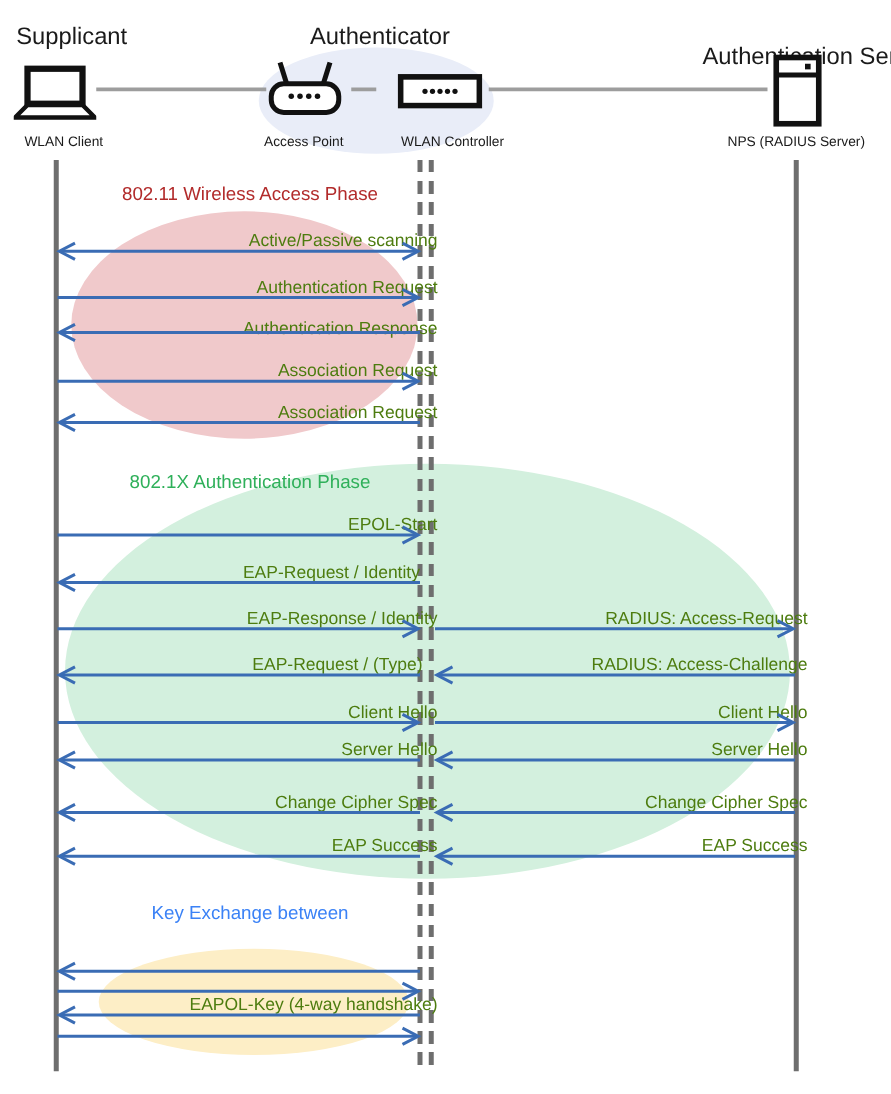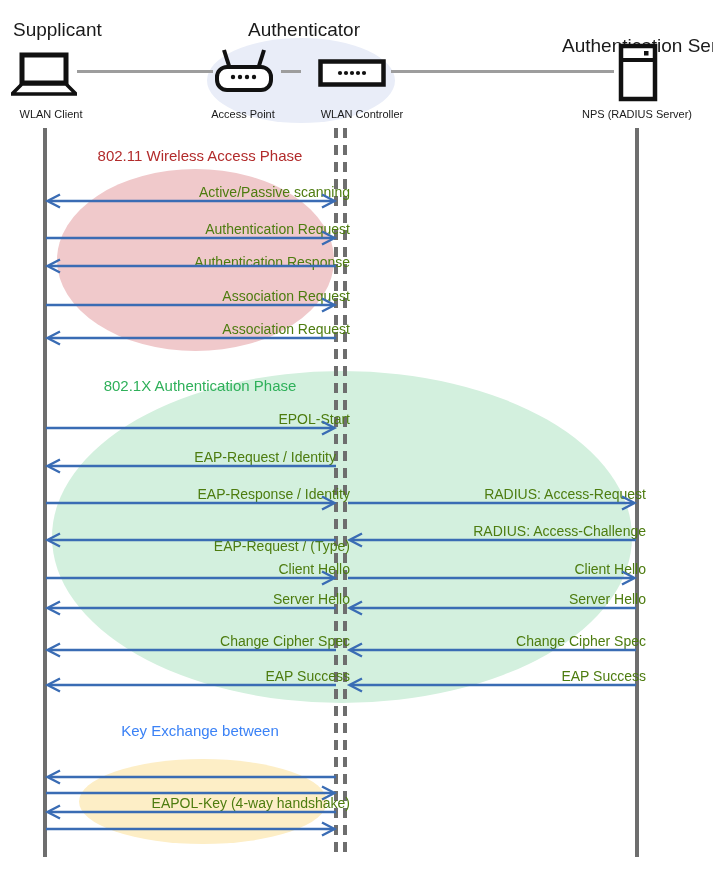--- a/index.html
+++ b/index.html
@@ -132,21 +132,21 @@
       <div class="msg-label" style="left: 50px; top: 486px;">EAP-Response / Identity</div>
       <svg width="290" height="18" class="msg-arrow" style="left: 46px; top: 494px;">
         <line x1="0" x2="287" y1="9" y2="9" stroke="#3a6cb4" stroke-width="2.4" fill="none"></line>
         <polyline points="276,2.5 288.5,9 276,15.5" stroke="#3a6cb4" stroke-width="2.4" fill="none"></polyline>
       </svg>
       <div class="msg-label" style="left: 346px; top: 486px;">RADIUS: Access-Request</div>
       <svg width="288" height="18" class="msg-arrow" style="left: 348px; top: 494px;">
         <line x1="0" x2="285" y1="9" y2="9" stroke="#3a6cb4" stroke-width="2.4" fill="none"></line>
         <polyline points="274,2.5 286.5,9 274,15.5" stroke="#3a6cb4" stroke-width="2.4" fill="none"></polyline>
       </svg>
-      <div class="msg-label" style="left: 50px; top: 523px; margin-top: 15px;">EAP-Request / (Type)</div>
+      <div class="msg-label" style="left: 38px; top: 523px;">EAP-Request / (Type)</div>
       <svg width="290" height="18" class="msg-arrow" style="left: 46px; top: 531px;">
         <line x1="3" x2="290" y1="9" y2="9" stroke="#3a6cb4" stroke-width="2.4" fill="none"></line>
         <polyline points="14,2.5 1.5,9 14,15.5" stroke="#3a6cb4" stroke-width="2.4" fill="none"></polyline>
       </svg>
       <div class="msg-label" style="left: 346px; top: 523px;">RADIUS: Access-Challenge</div>
       <svg width="288" height="18" class="msg-arrow" style="left: 348px; top: 531px;">
         <line x1="3" x2="288" y1="9" y2="9" stroke="#3a6cb4" stroke-width="2.4" fill="none"></line>
         <polyline points="14,2.5 1.5,9 14,15.5" stroke="#3a6cb4" stroke-width="2.4" fill="none"></polyline>
       </svg>
       <div class="msg-label" style="left: 50px; top: 561px;">Client Hello</div>

